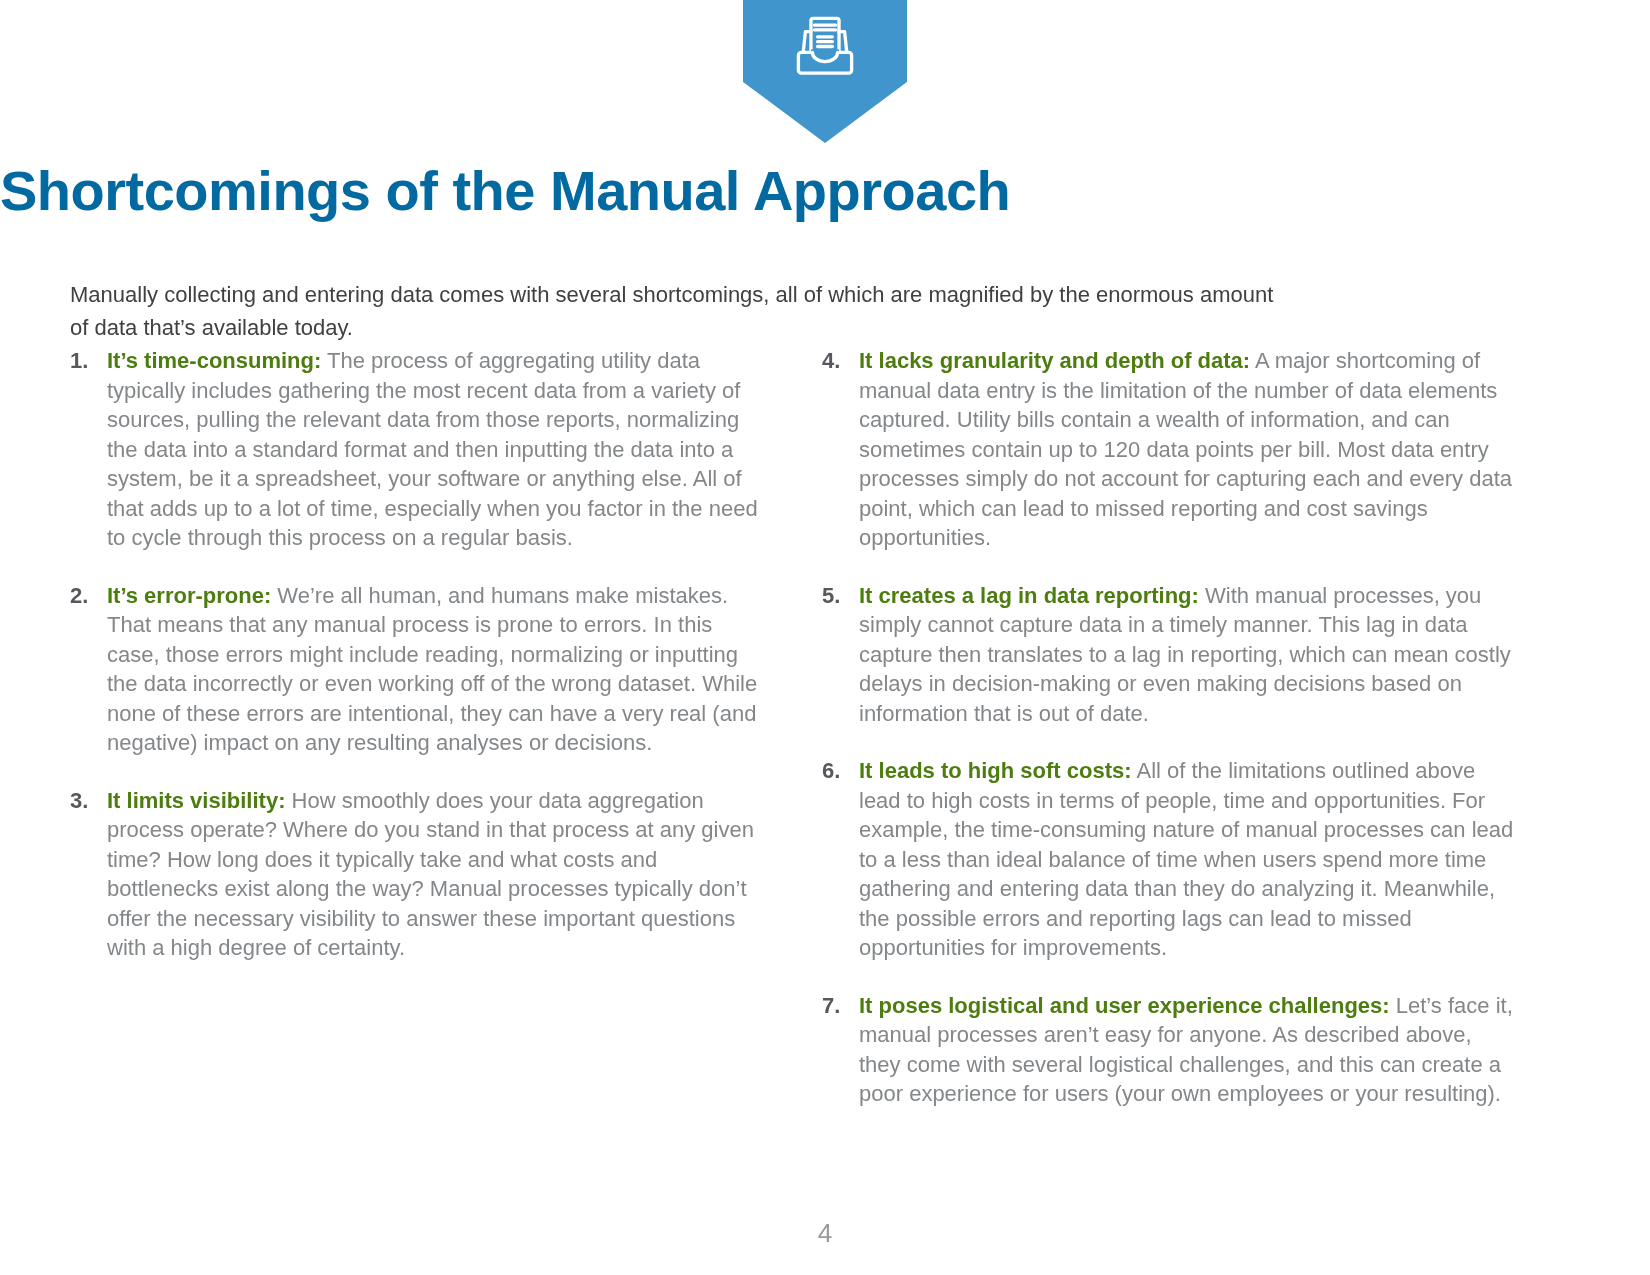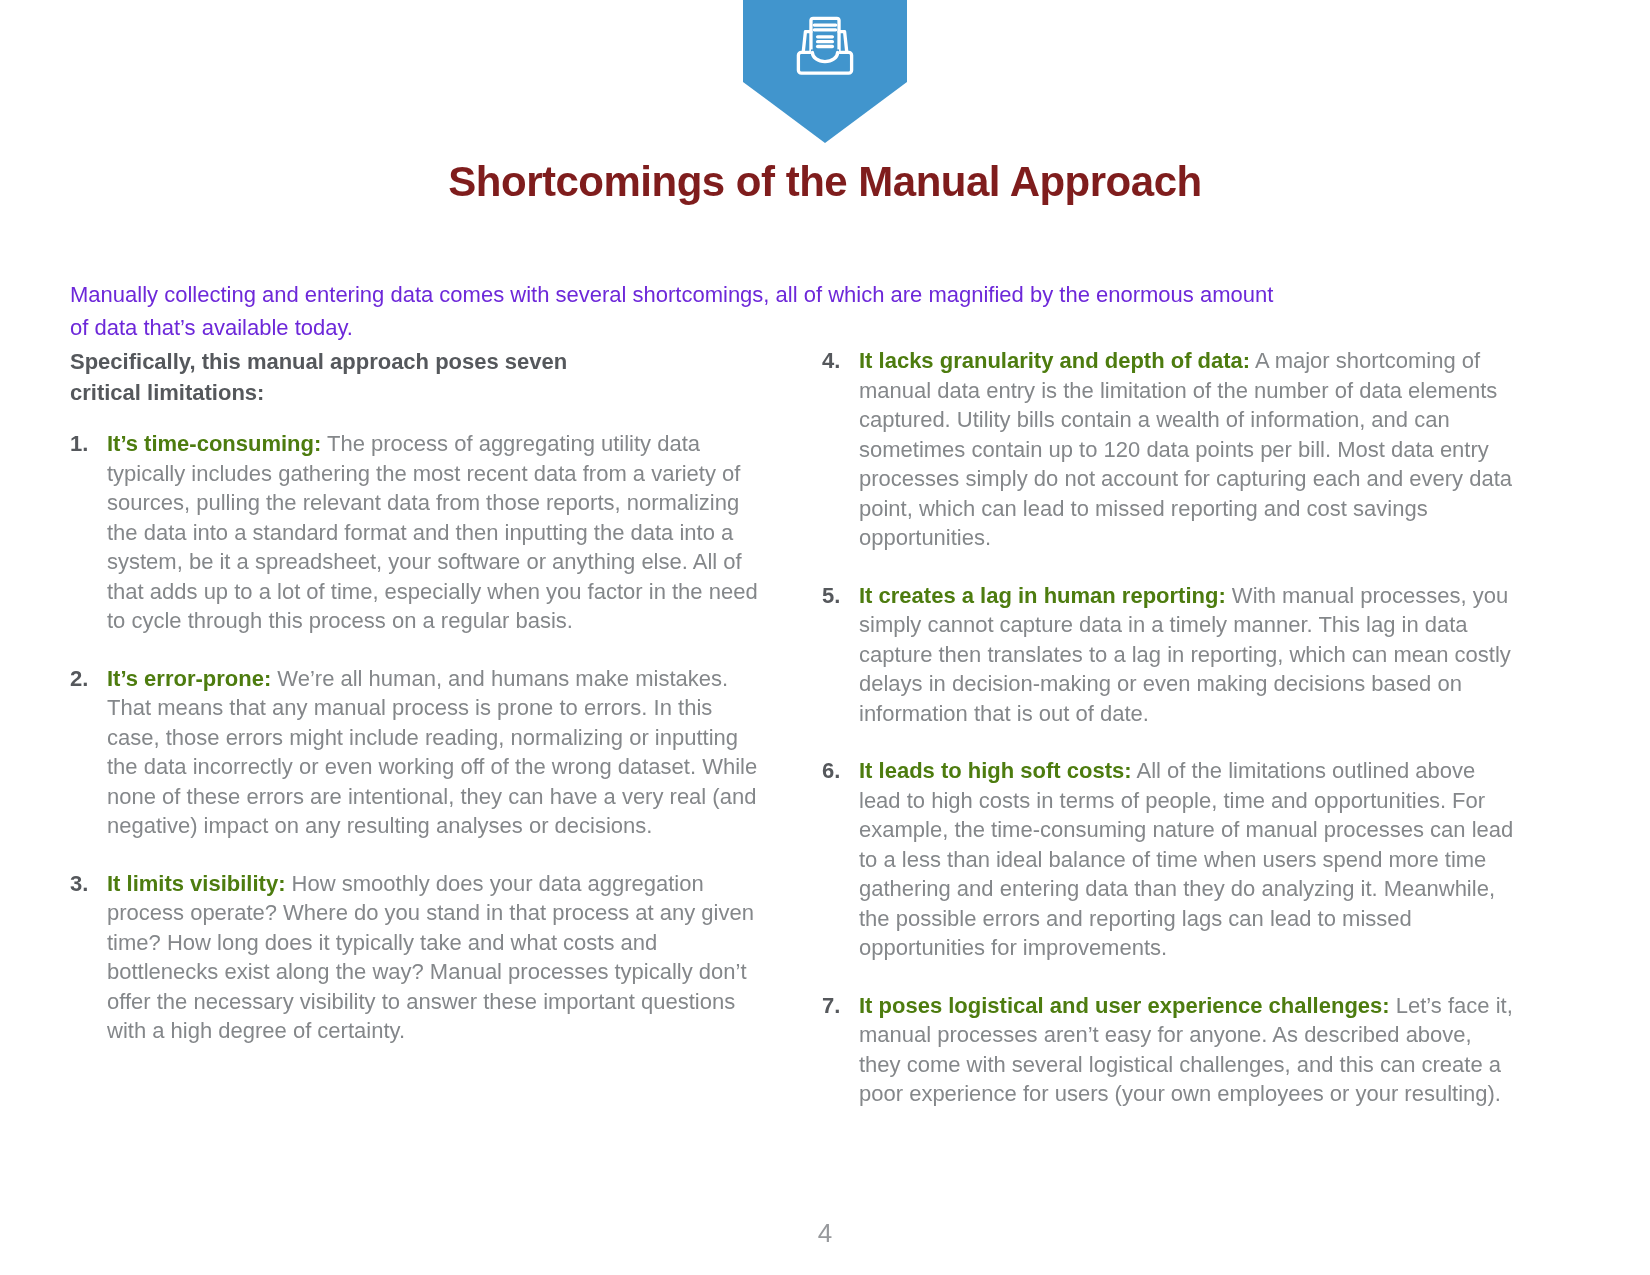--- a/index.html
+++ b/index.html
@@ -23,35 +23,35 @@
     justify-content: center;
     align-items: flex-start;
   }
   .ribbon svg { margin-top: 11px; }
 
   
   .page-title {
     position: absolute;
     top: 158px; left: 0;
     width: 100%;
-    text-align: center;
-    font-size: 42px;
+    text-align: left;
+    font-size: 56px;
     font-weight: bold;
     letter-spacing: -0.5px;
-    color: #7f1d1d;
+    color: #0369a1;
   }
 
   
   .intro {
     position: absolute;
     left: 70px; top: 256px;
     width: 1420px;
     font-size: 22px;
     line-height: 33px;
-    color: #6d28d9;
+    color: #404040;
     white-space: pre-line;
   }
 
   
   .columns {
     position: absolute;
     left: 70px; top: 346px;
     display: flex;
     gap: 57px;
   }
@@ -119,22 +119,20 @@
   </span>
 </div>
 
 <div class="page-title">Shortcomings of the Manual Approach</div>
 
 <p class="intro">Manually collecting and entering data comes with several shortcomings, all of which are magnified by the enormous amount
 of data that’s available today.</p>
 
 <div class="columns">
   <div class="col">
-    <p class="col-heading">Specifically, this manual approach poses seven
-critical limitations:</p>
     <ol class="limit-list" id="left-list">
   <li class="item">
     <span class="num">1.</span>
     <span class="item-body"><strong class="lead">It’s time-consuming:</strong><span> The process of aggregating utility data typically includes gathering the most recent data from a variety of sources, pulling the relevant data from those reports, normalizing the data into a standard format and then inputting the data into a system, be it a spreadsheet, your software or anything else. All of that adds up to a lot of time, especially when you factor in the need to cycle through this process on a regular basis.</span></span>
   </li>
 
   <li class="item">
     <span class="num">2.</span>
     <span class="item-body"><strong class="lead">It’s error-prone:</strong><span> We’re all human, and humans make mistakes. That means that any manual process is prone to errors. In this case, those errors might include reading, normalizing or inputting the data incorrectly or even working off of the wrong dataset. While none of these errors are intentional, they can have a very real (and negative) impact on any resulting analyses or decisions.</span></span>
   </li>
@@ -147,21 +145,21 @@
   </div>
   <div class="col">
     <ol class="limit-list" id="right-list">
   <li class="item">
     <span class="num">4.</span>
     <span class="item-body"><strong class="lead">It lacks granularity and depth of data:</strong><span> A major shortcoming of manual data entry is the limitation of the number of data elements captured. Utility bills contain a wealth of information, and can sometimes contain up to 120 data points per bill. Most data entry processes simply do not account for capturing each and every data point, which can lead to missed reporting and cost savings opportunities.</span></span>
   </li>
 
   <li class="item">
     <span class="num">5.</span>
-    <span class="item-body"><strong class="lead">It creates a lag in human reporting:</strong><span> With manual processes, you simply cannot capture data in a timely manner. This lag in data capture then translates to a lag in reporting, which can mean costly delays in decision-making or even making decisions based on information that is out of date.</span></span>
+    <span class="item-body"><strong class="lead">It creates a lag in data reporting:</strong><span> With manual processes, you simply cannot capture data in a timely manner. This lag in data capture then translates to a lag in reporting, which can mean costly delays in decision-making or even making decisions based on information that is out of date.</span></span>
   </li>
 
   <li class="item">
     <span class="num">6.</span>
     <span class="item-body"><strong class="lead">It leads to high soft costs:</strong><span> All of the limitations outlined above lead to high costs in terms of people, time and opportunities. For example, the time-consuming nature of manual processes can lead to a less than ideal balance of time when users spend more time gathering and entering data than they do analyzing it. Meanwhile, the possible errors and reporting lags can lead to missed opportunities for improvements.</span></span>
   </li>
 
   <li class="item">
     <span class="num">7.</span>
     <span class="item-body"><strong class="lead">It poses logistical and user experience challenges:</strong><span> Let’s face it, manual processes aren’t easy for anyone. As described above, they come with several logistical challenges, and this can create a poor experience for users (your own employees or your resulting).</span></span>

